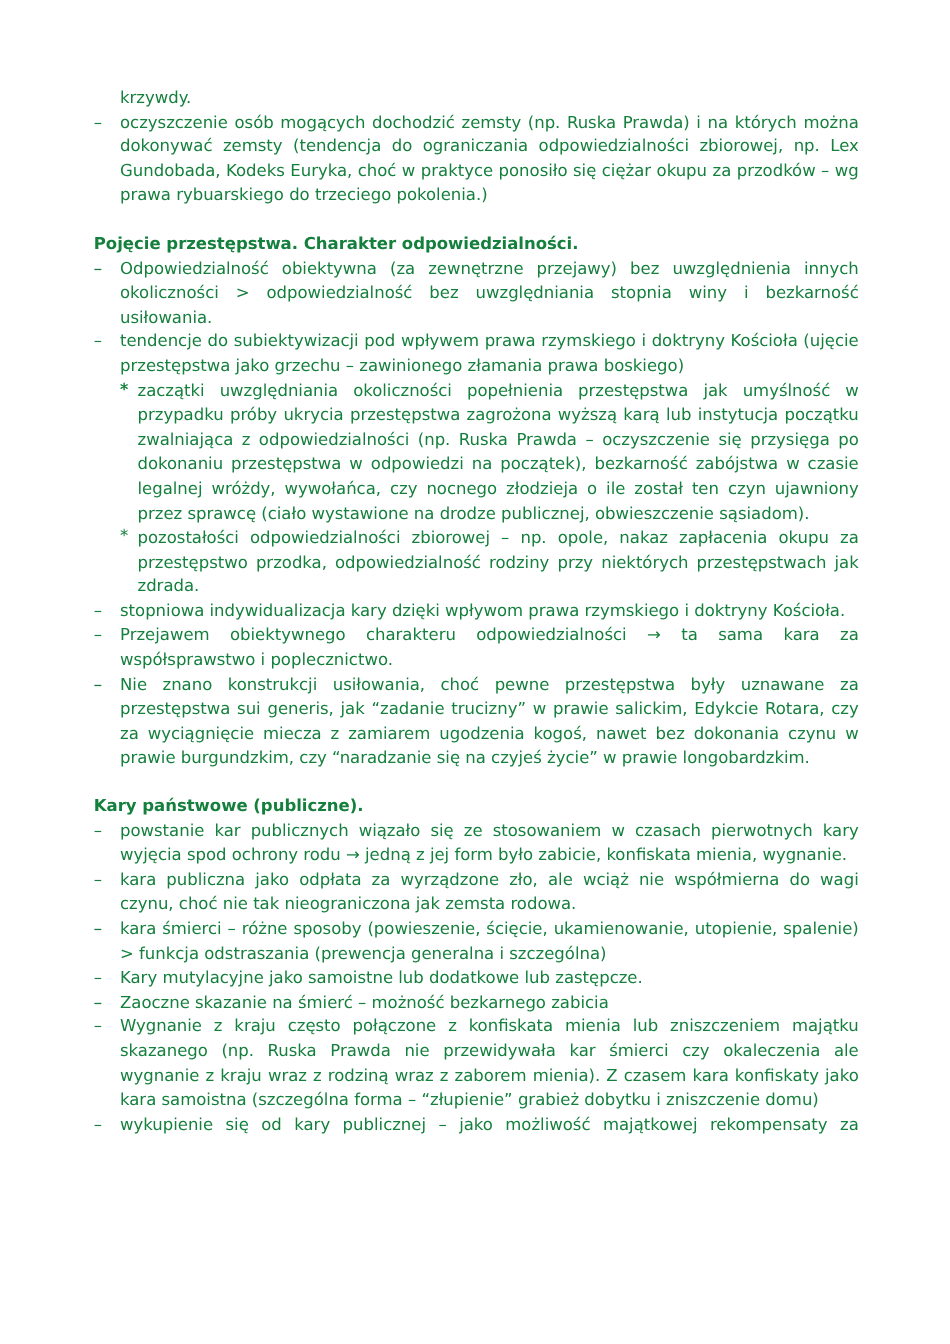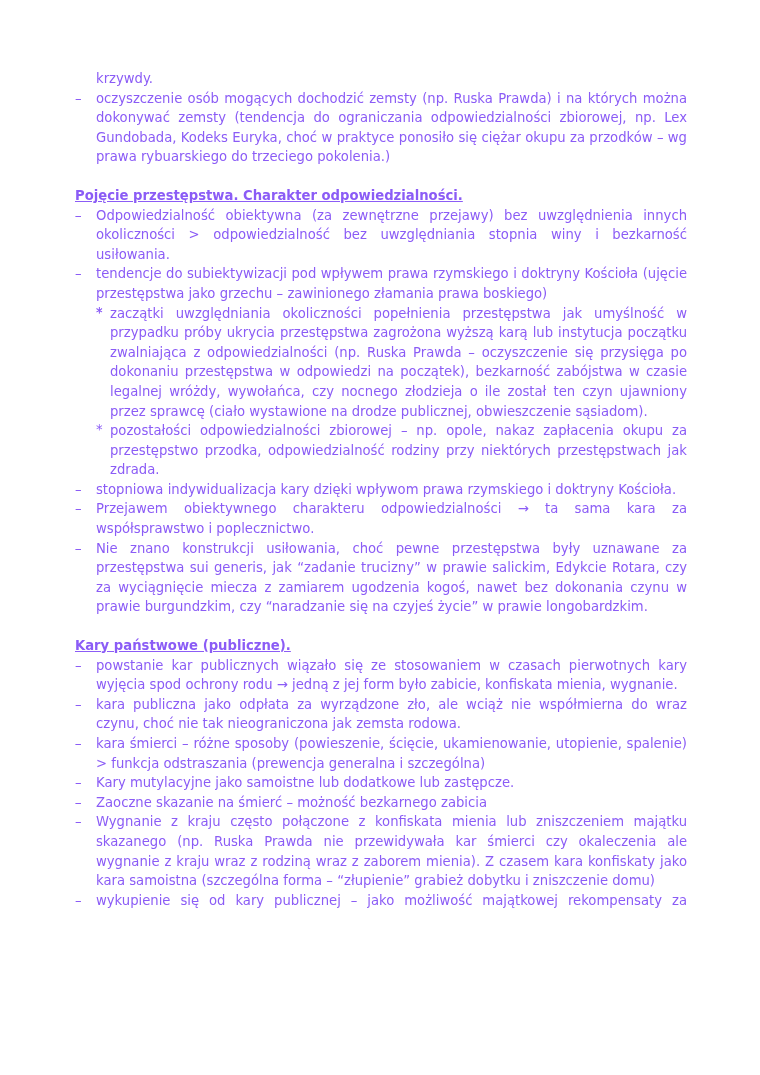--- a/index.html
+++ b/index.html
@@ -1,28 +1,28 @@
 <!DOCTYPE html>
 <html><head>
 <meta charset="utf-8">
 <style>
   html, body { margin:0; padding:0; background:#ffffff; }
   body { width:760px; height:1075px; overflow:hidden; position:relative; }
   .page {
     position:absolute; left:0; top:0; width:760px; height:1075px;
-    font-family:"DejaVu Sans", sans-serif; font-size:13.2px; color:#8b5cf6;
+    font-family:"DejaVu Sans", sans-serif; font-size:13.2px; color:#15803d;
     line-height:19.6px;
   }
   .content { position:absolute; left:75px; top:69px; width:612px; }
   .item { position:relative; padding-left:21px; text-align:justify; }
   .item .dash { position:absolute; left:0; top:0; width:14px; }
   .item.cont { padding-left:21px; }
   .sub { position:relative; padding-left:35px; text-align:justify; }
   .sub .star { position:absolute; left:21px; top:-1px; }
-  .heading { font-weight:bold; text-decoration:underline; margin-top:19px; }
+  .heading { font-weight:bold; margin-top:19px; }
   .bold { font-weight:normal; }
   .last-line-just { text-align-last:justify; }
 </style>
 </head>
 <body>
 
 <div class="page">
   <div class="content">
 
     <div class="item cont">
@@ -76,21 +76,21 @@
     </div>
 
     <div class="heading">Kary państwowe (publiczne). </div>
 
     <div class="item">
       <span class="dash">–</span>
       <span>powstanie kar publicznych wiązało się ze stosowaniem w czasach pierwotnych kary wyjęcia spod ochrony rodu → jedną z jej form było zabicie, konfiskata mienia, wygnanie.</span>
     </div>
     <div class="item">
       <span class="dash">–</span>
-      <span>kara publiczna jako odpłata za wyrządzone zło, ale wciąż nie współmierna do wraz czynu, choć nie tak nieograniczona jak zemsta rodowa.</span>
+      <span>kara publiczna jako odpłata za wyrządzone zło, ale wciąż nie współmierna do wagi czynu, choć nie tak nieograniczona jak zemsta rodowa.</span>
     </div>
     <div class="item">
       <span class="dash">–</span>
     </div>
     <div class="item">
       <span class="dash">–</span>
       <span>kara śmierci – różne sposoby (powieszenie, ścięcie, ukamienowanie, utopienie, spalenie) &gt; funkcja odstraszania (prewencja generalna i szczególna)</span>
     </div>
     <div class="item">
       <span class="dash">–</span>

